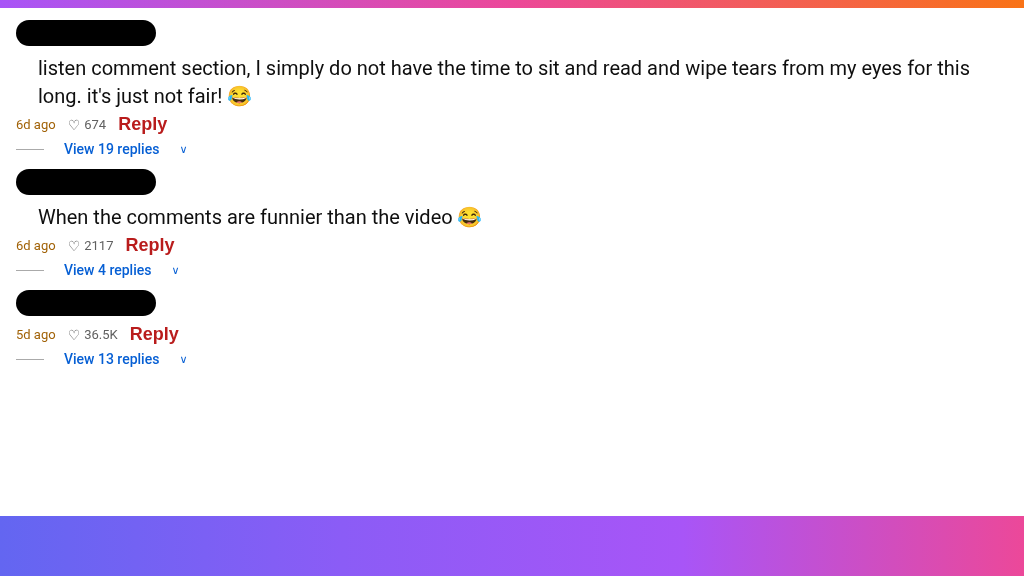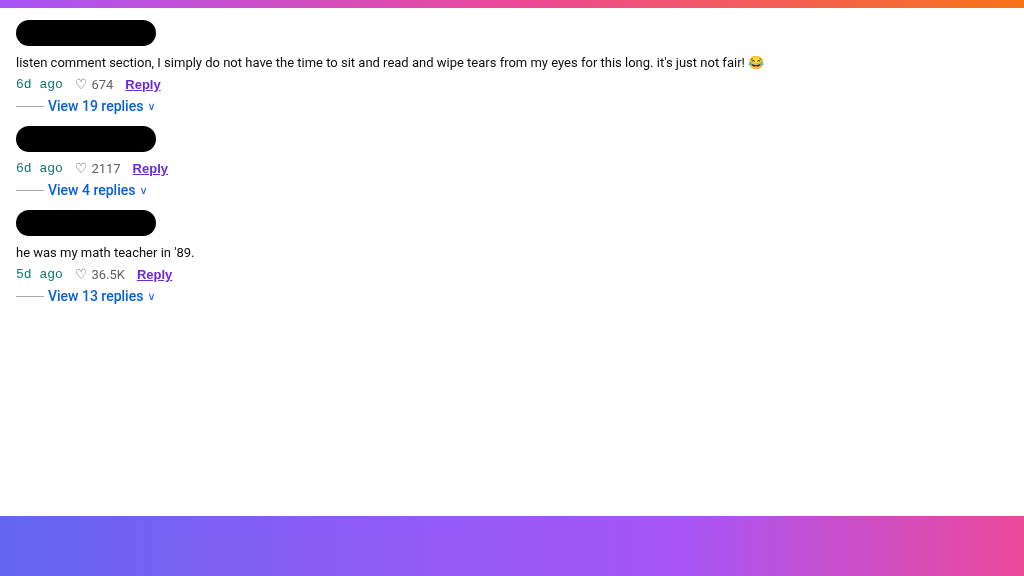--- a/index.html
+++ b/index.html
@@ -48,65 +48,64 @@
     .username-pill {
       display: inline-block;
       background: #000000;
       border-radius: 20px;
       width: 140px;
       height: 26px;
       margin-bottom: 4px;
     }
 
     .comment-text {
-      font-size: 13px;
+      font-size: 20px;
       color: #0f0f0f;
       line-height: 1.4;
       margin-bottom: 4px;
+      margin-left: 22px;
     }
 
     .comment-meta {
       display: flex;
       align-items: center;
       gap: 12px;
       font-size: 13px;
       color: #606060;
     }
 
     .time-ago {
-      color: #0f766e;
-      font-family: Liberation Mono, monospace;
+      color: #a16207;
     }
 
     .like-count {
       display: flex;
       align-items: center;
       gap: 4px;
       color: #606060;
     }
 
     .heart-icon {
       font-size: 14px;
     }
 
     .reply-btn {
-      color: #6d28d9;
+      color: #b91c1c;
       font-weight: 600;
-      font-size: 13px;
+      font-size: 18px;
       cursor: pointer;
       background: none;
       border: none;
       padding: 0;
-      text-decoration: underline;
     }
 
     .view-replies {
       display: flex;
       align-items: center;
-      gap: 4px;
+      gap: 20px;
       margin-top: 6px;
       margin-bottom: 12px;
       font-size: 14px;
       color: #065fd4;
       font-weight: 500;
       cursor: pointer;
     }
 
     .view-replies-line {
       width: 28px;
@@ -139,38 +138,38 @@
     </div>
     <div class="view-replies">
       <div class="view-replies-line"></div>
       <span>View 19 replies</span>
       <span class="chevron-down">∨</span>
     </div>
   </div>
 
   <div class="comment-block">
     <div class="username-pill"></div>
+    <div class="comment-text">When the comments are funnier than the video 😂</div>
     <div class="comment-meta">
       <span class="time-ago">6d ago</span>
       <span class="like-count">
         <span class="heart-icon">♡</span>
         <span>2117</span>
       </span>
       <button class="reply-btn">Reply</button>
     </div>
     <div class="view-replies">
       <div class="view-replies-line"></div>
       <span>View 4 replies</span>
       <span class="chevron-down">∨</span>
     </div>
   </div>
 
   <div class="comment-block">
     <div class="username-pill"></div>
-    <div class="comment-text">he was my math teacher in '89.</div>
     <div class="comment-meta">
       <span class="time-ago">5d ago</span>
       <span class="like-count">
         <span class="heart-icon">♡</span>
         <span>36.5K</span>
       </span>
       <button class="reply-btn">Reply</button>
     </div>
     <div class="view-replies">
       <div class="view-replies-line"></div>

